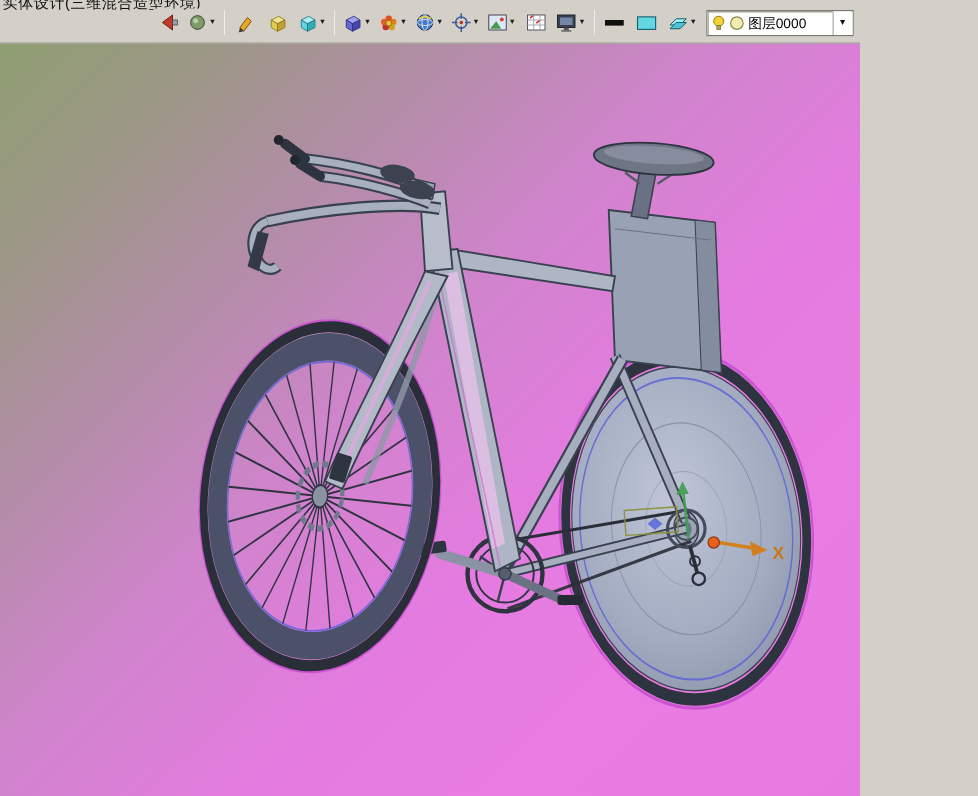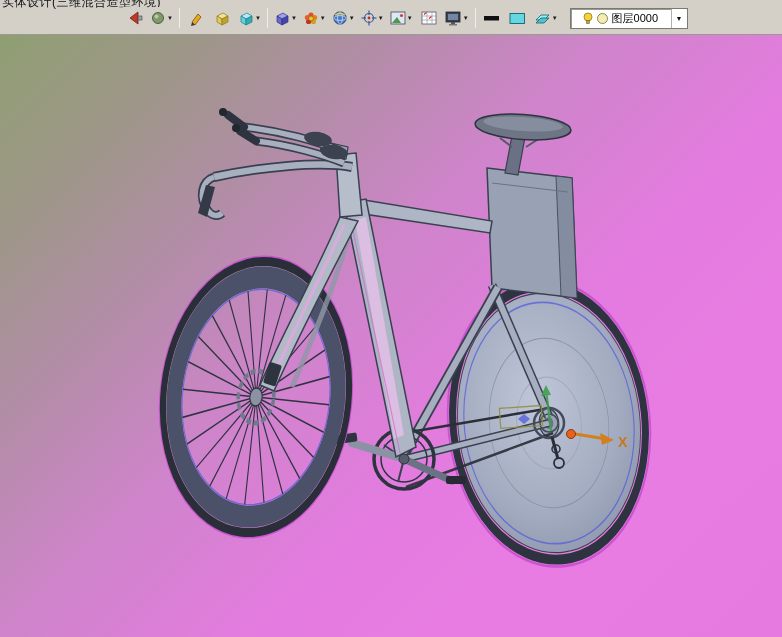--- a/index.html
+++ b/index.html
@@ -1,19 +1,19 @@
 <!DOCTYPE html>
 <html><head>
 <meta charset="utf-8">
 <style>
   * { box-sizing: border-box; margin: 0; padding: 0; }
   html,body { width:782px; height:637px; overflow:hidden; }
   body { font-family:"Liberation Sans", sans-serif; background:#d4d0c8; }
 
-  .app { width:782px; height:637px; display:flex; flex-direction:column; }
+  .app { width:688px; height:637px; display:flex; flex-direction:column; }
 
   
   .header {
     position:relative; height:35px; background:#d4d0c8;
     border-bottom:1px solid #9a9a92; overflow:hidden; flex:0 0 35px;
   }
   .title-fragment {
     position:absolute; top:-6px; left:2px; font-size:12px; color:#101010;
     white-space:nowrap; letter-spacing:0.5px;
   }
@@ -23,23 +23,23 @@
   }
   .tb-btn {
     height:22px; min-width:24px; padding:0 1px;
     display:flex; align-items:center; justify-content:center;
     background:#d4d0c8; border:1px solid #d4d0c8; cursor:pointer;
   }
   .tb-btn .dd { font-size:6px; color:#1a1a1a; margin-left:1px; line-height:6px; }
   .sep { width:1px; height:20px; background:#a8a49c; border-right:1px solid #f0eee8; margin:0 2px; }
 
   .combo {
-    margin-left:8px; width:118px; height:21px; background:#ffffff;
+    margin-left:3px; width:118px; height:21px; background:#ffffff;
     border:1px solid #7a7a72; box-shadow:inset 1px 1px 0 #9a9a92;
-    display:flex; align-items:center; padding-left:11px; cursor:pointer;
+    display:flex; align-items:center; padding-left:3px; cursor:pointer;
   }
   .combo .label { font-size:11px; color:#000; margin-left:3px; flex:1; white-space:nowrap; }
   .combo .dd-btn {
     width:16px; height:100%; border-left:1px solid #b0b0a8;
     display:flex; align-items:center; justify-content:center;
     font-size:7px; color:#111; background:#ffffff;
   }
 
   
   .viewport {

